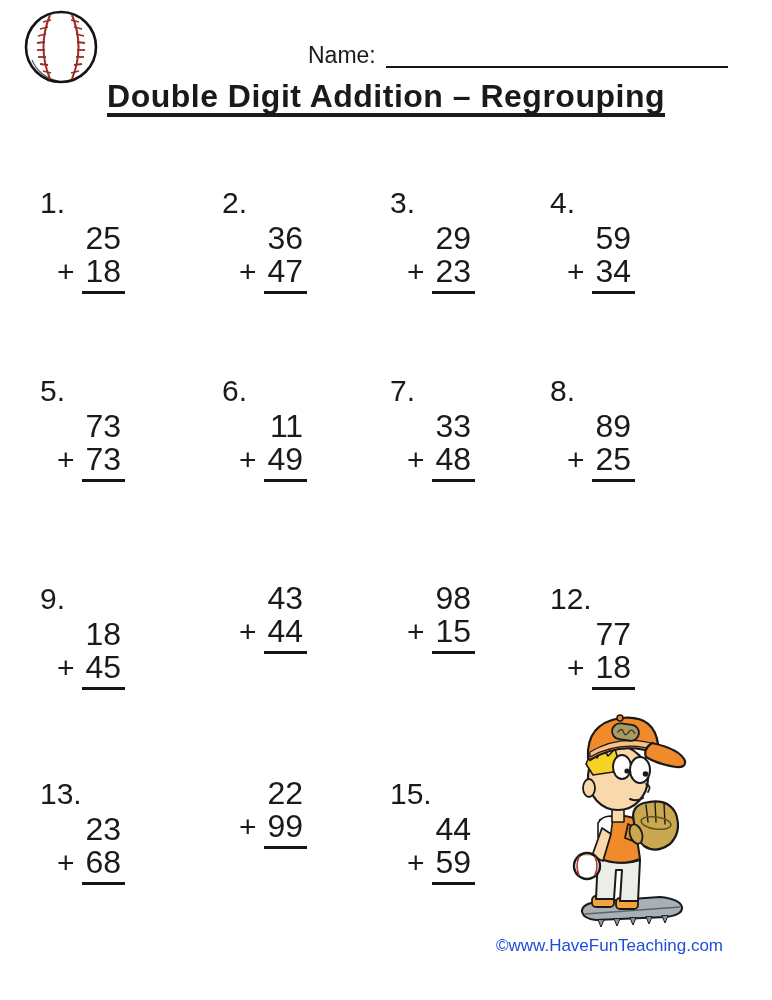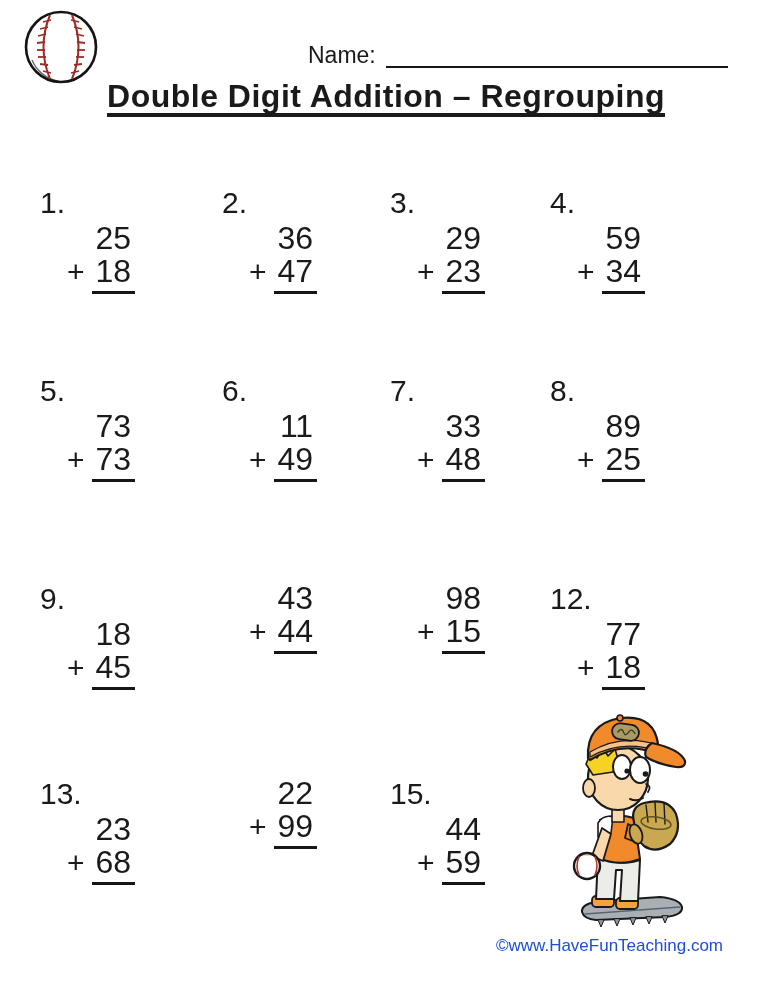--- a/index.html
+++ b/index.html
@@ -22,21 +22,21 @@
     text-underline-offset:6px;text-decoration-skip-ink:none;
   }
   
   .problems{
     position:absolute;left:36px;top:185px;
     display:grid;grid-template-columns:182px 168px 160px 180px;
     grid-template-rows:188px 208px 195px 150px;
   }
   .problem{padding-left:4px;}
   .pnum{font-size:30px;line-height:36px;}
-  .stack{display:inline-block;margin-left:27px;margin-top:1px;}
+  .stack{display:inline-block;margin-left:17px;margin-top:1px;}
   .top-num{text-align:right;font-size:32px;line-height:33px;padding-right:4px;}
   .bot-row{display:flex;align-items:baseline;font-size:32px;line-height:33px;white-space:nowrap;}
   .plus{font-size:30px;margin-right:7px;}
   .bot-num{border-bottom:3px solid #161616;padding:0 4px 3px 4px;}
   
   .mascot{position:absolute;left:568px;top:710px;width:124px;height:220px;}
   .footer{position:absolute;top:936px;right:49px;font-size:17px;color:#1d4ed8;}
 </style>
 </head>
 <body>

